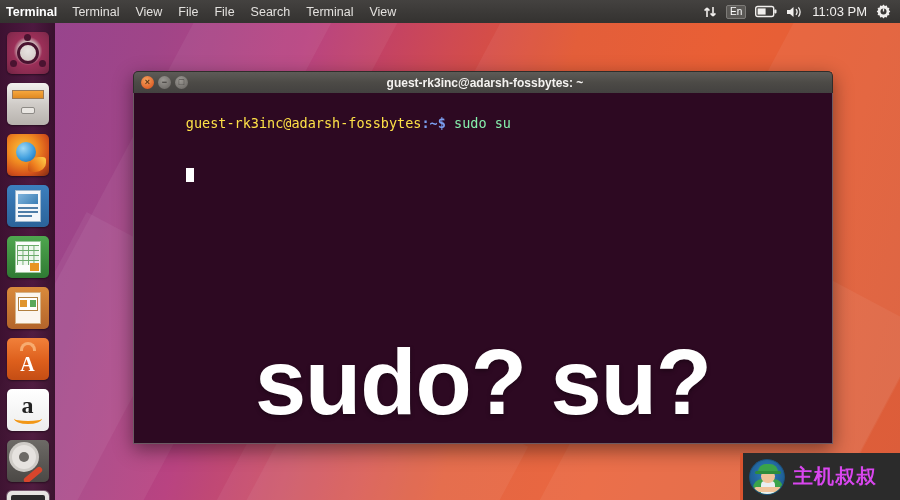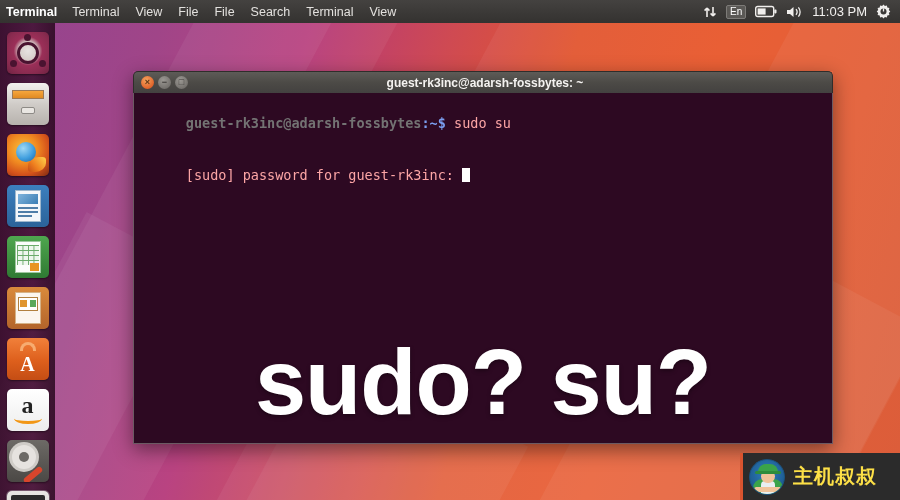--- a/index.html
+++ b/index.html
@@ -159,23 +159,23 @@
     flex:1; text-align:center; color:#f4f2f0; font-size:12px; font-weight:bold;
     margin-right:54px; white-space:nowrap; overflow:hidden;
   }
   #termbody{
     height:351px; background:#2d0922; border:1px solid #6b5a63; border-top:none;
     position:relative; overflow:hidden;
     font-family:"DejaVu Sans Mono", monospace; font-size:13.5px; line-height:17.5px;
     padding:4px 0 0 3px;
   }
   .tline{ white-space:pre; color:#d6d3d1; }
-  .tgreen{ color:#737373; font-weight:bold; }
+  .tgreen{ color:#fde047; font-weight:normal; }
   .tblue{ color:#7b9ff0; font-weight:bold; }
-  .twhite{ color:#fca5a5; }
+  .twhite{ color:#86efac; }
   .cursor{ display:inline-block; width:8px; height:14px; background:#ffffff;
     vertical-align:-2px; }
 
   #overlay{
     position:absolute; left:0; right:0; top:243px; text-align:center;
     color:#ffffff; font-weight:bold; font-size:92px; line-height:92px;
     letter-spacing:-1px; font-family:"Liberation Sans", sans-serif;
     text-shadow:0 2px 4px rgba(0,0,0,.35);
   }
 
@@ -196,21 +196,21 @@
     background:#2e8c3c; border-radius:2px; }
   #wm-avatar .face{ position:absolute; left:11px; top:11px; width:14px; height:12px;
     background:#f1c39a; border-radius:6px 6px 7px 7px; }
   #wm-avatar .body{ position:absolute; left:3px; bottom:0; width:30px; height:15px;
     background:#3aa34a; border-radius:9px 9px 0 0; }
   #wm-avatar .shirt{ position:absolute; left:11px; bottom:0; width:14px; height:13px;
     background:#e8eef2; border-radius:4px 4px 0 0; }
   #wm-avatar .arms{ position:absolute; left:4px; bottom:2px; width:28px; height:5px;
     background:#f1c39a; border-radius:3px; }
   #wm-text{
-    color:#fde047; font-size:20px; font-weight:bold; margin-left:8px;
+    color:#d946ef; font-size:20px; font-weight:bold; margin-left:8px;
     font-family:"DejaVu Sans", sans-serif; letter-spacing:1px;
   }
 </style>
 </head>
 <body>
 
 <div id="desktop">
   <div class="streak" id="s1"></div>
   <div class="streak" id="s2"></div>
   <div class="streak" id="s3"></div>
@@ -356,21 +356,21 @@
       <span>□</span>
     </span>
     <span id="termtitle">guest-rk3inc@adarsh-fossbytes: ~</span>
   </div>
 
   <div id="termbody">
     <div class="tline">
       <span class="tgreen">guest-rk3inc@adarsh-fossbytes</span><span class="tblue">:~$</span><span class="twhite"> sudo su</span>
     </div>
     <div class="tline">
-      <span class="twhite">[sudo] password for guest-rk3inc: </span><span class="cursor"></span>
+      <span class="cursor"></span>
     </div>
 
     <div id="overlay">sudo?  su?</div>
   </div>
 
 </div>
 
 <div id="watermark">
   <div id="wm-avatar">
     <div class="body"></div>

